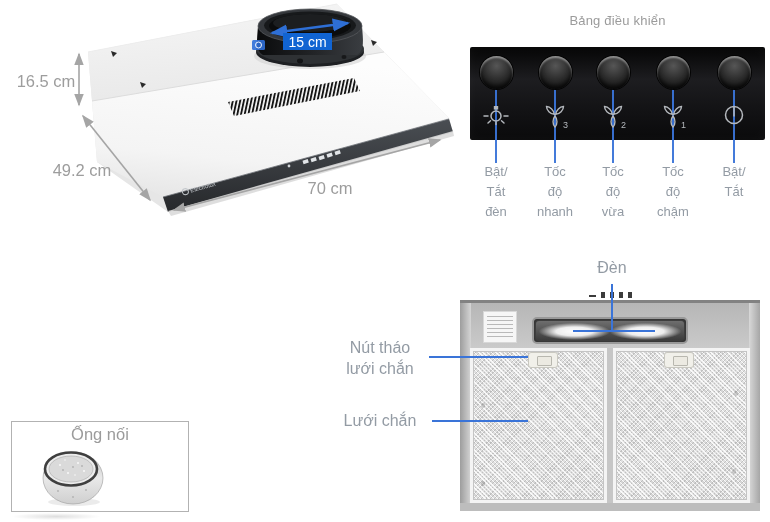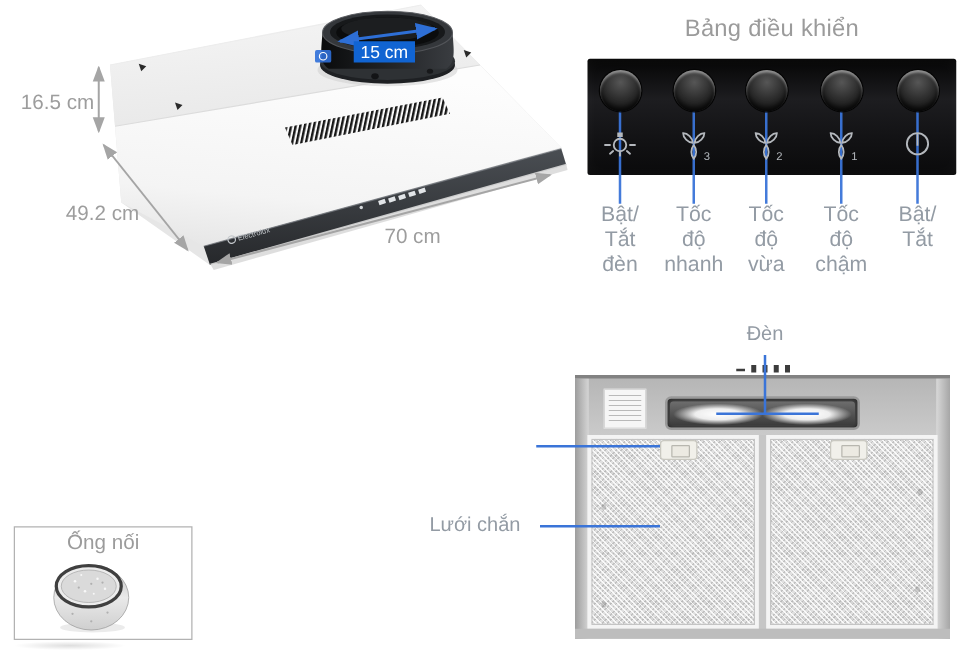--- a/index.html
+++ b/index.html
@@ -4,40 +4,40 @@
 <style>
   html,body{margin:0;padding:0;background:#fff;}
   .canvas{
     position:relative;width:770px;height:522px;background:#fff;overflow:hidden;
     font-family:"Liberation Sans", sans-serif;
   }
   .abs{position:absolute;}
   
   .cp-title{
     position:absolute;left:470px;top:13px;width:295px;text-align:center;
-    font-size:19px;color:#9b9b9b;letter-spacing:.2px;
+    font-size:13px;color:#9b9b9b;letter-spacing:.2px;
   }
   .cp-panel{
     position:absolute;left:470px;top:47px;width:295px;height:93px;border-radius:2px;
     background:linear-gradient(180deg,#050505 0%,#1d1d20 35%,#121214 70%,#0a0a0b 100%);
     box-shadow:inset 0 0 12px rgba(255,255,255,.04);
   }
   .cp-btn{
     position:absolute;top:56px;width:33px;height:33px;border-radius:50%;
     background:radial-gradient(circle at 50% 30%, #565656 0%, #2f2f2f 45%, #151515 80%);
     box-shadow:inset 0 2px 2px rgba(255,255,255,.45), inset 0 -3px 4px rgba(0,0,0,.7), 0 0 0 1px #050505;
     z-index:3;
   }
   .cp-line{
     position:absolute;top:74px;width:2px;height:89px;background:#3a74d8;z-index:2;opacity:.95;
   }
   .cp-icon{position:absolute;top:98px;width:34px;height:34px;z-index:3;}
   .cp-label{
     position:absolute;top:162px;width:72px;text-align:center;
-    font-size:17px;line-height:20px;color:#939ba4;z-index:1;
+    font-size:13px;line-height:20px;color:#939ba4;z-index:1;
   }
   
   .us{position:absolute;left:460px;top:300px;width:300px;height:211px;background:#c6c6c6;}
   .us-top-edge{position:absolute;left:0;top:0;width:300px;height:3px;background:#828282;}
   .us-housing{position:absolute;left:0;top:3px;width:300px;height:45px;
     background:linear-gradient(180deg,#b6b6b6,#cacaca);}
   .us-rail-l{position:absolute;left:0;top:3px;width:11px;height:208px;
     background:linear-gradient(90deg,#9d9d9d,#d5d5d5);}
   .us-rail-r{position:absolute;right:0;top:3px;width:11px;height:208px;
     background:linear-gradient(270deg,#a6a6a6,#d8d8d8);}
@@ -74,21 +74,21 @@
   }
   .us-latch-notch{position:absolute;left:8px;top:3px;width:13px;height:8px;
     border:1px solid #b8b7af;border-radius:1px;background:#eceae2;}
   .us-drop{position:absolute;width:4px;height:5px;border-radius:50% 50% 50% 50%/60% 60% 40% 40%;
     background:rgba(120,120,120,.35);}
   
   .ann-label{position:absolute;color:#939ba4;font-size:16px;line-height:21px;text-align:center;}
   .ann-line{position:absolute;background:#3a74d8;}
   
   .acc-title{position:absolute;left:8px;top:401px;width:180px;font-size:16.5px;color:#9a9a9a;}
-  .acc-box{position:absolute;left:11px;top:421px;width:141px;height:89px;border:1px solid #b2b2b2;background:#fff;}
+  .acc-box{position:absolute;left:11px;top:421px;width:141px;height:89px;border:1px solid #b2b2b2;background:#fff;padding-left:35px;}
   .acc-item{position:absolute;left:0;top:3px;width:100%;text-align:center;font-size:16.5px;color:#9b9b9b;}
   .acc-shadow{position:absolute;left:12px;top:513px;width:88px;height:7px;
     background:radial-gradient(ellipse at 50% 50%, rgba(0,0,0,.13), rgba(0,0,0,0) 72%);}
 </style>
 </head>
 <body>
 
 <div class="canvas">
 
   <svg class="abs" style="left:0;top:0" width="460" height="230" viewBox="0 0 460 230">
@@ -283,20 +283,21 @@
     <div class="us-latch" style="left:204px">
       <div class="us-latch-notch"></div>
     </div>
     <div class="us-bottom"></div>
   </div>
 
   <div class="ann-label" style="left:582px;top:257px;width:60px">Đèn</div>
   <div class="ann-line" style="left:611px;top:284px;width:2px;height:48px"></div>
   <div class="ann-line" style="left:573px;top:330px;width:82px;height:2px"></div>
 
+  <div class="ann-label" style="left:332px;top:337px;width:96px">Nút tháo<br>lưới chắn</div>
   <div class="ann-line" style="left:429px;top:356px;width:111px;height:2px"></div>
 
   <div class="ann-label" style="left:332px;top:410px;width:96px">Lưới chắn</div>
   <div class="ann-line" style="left:432px;top:420px;width:96px;height:2px"></div>
 
   <div class="acc-box">
     <div class="acc-item">Ống nối</div>
     <svg style="position:absolute;left:28px;top:23px" width="66" height="62" viewBox="0 0 66 62">
       <defs>
         <linearGradient id="ringBody" x1="0" y1="0" x2="0" y2="1">

